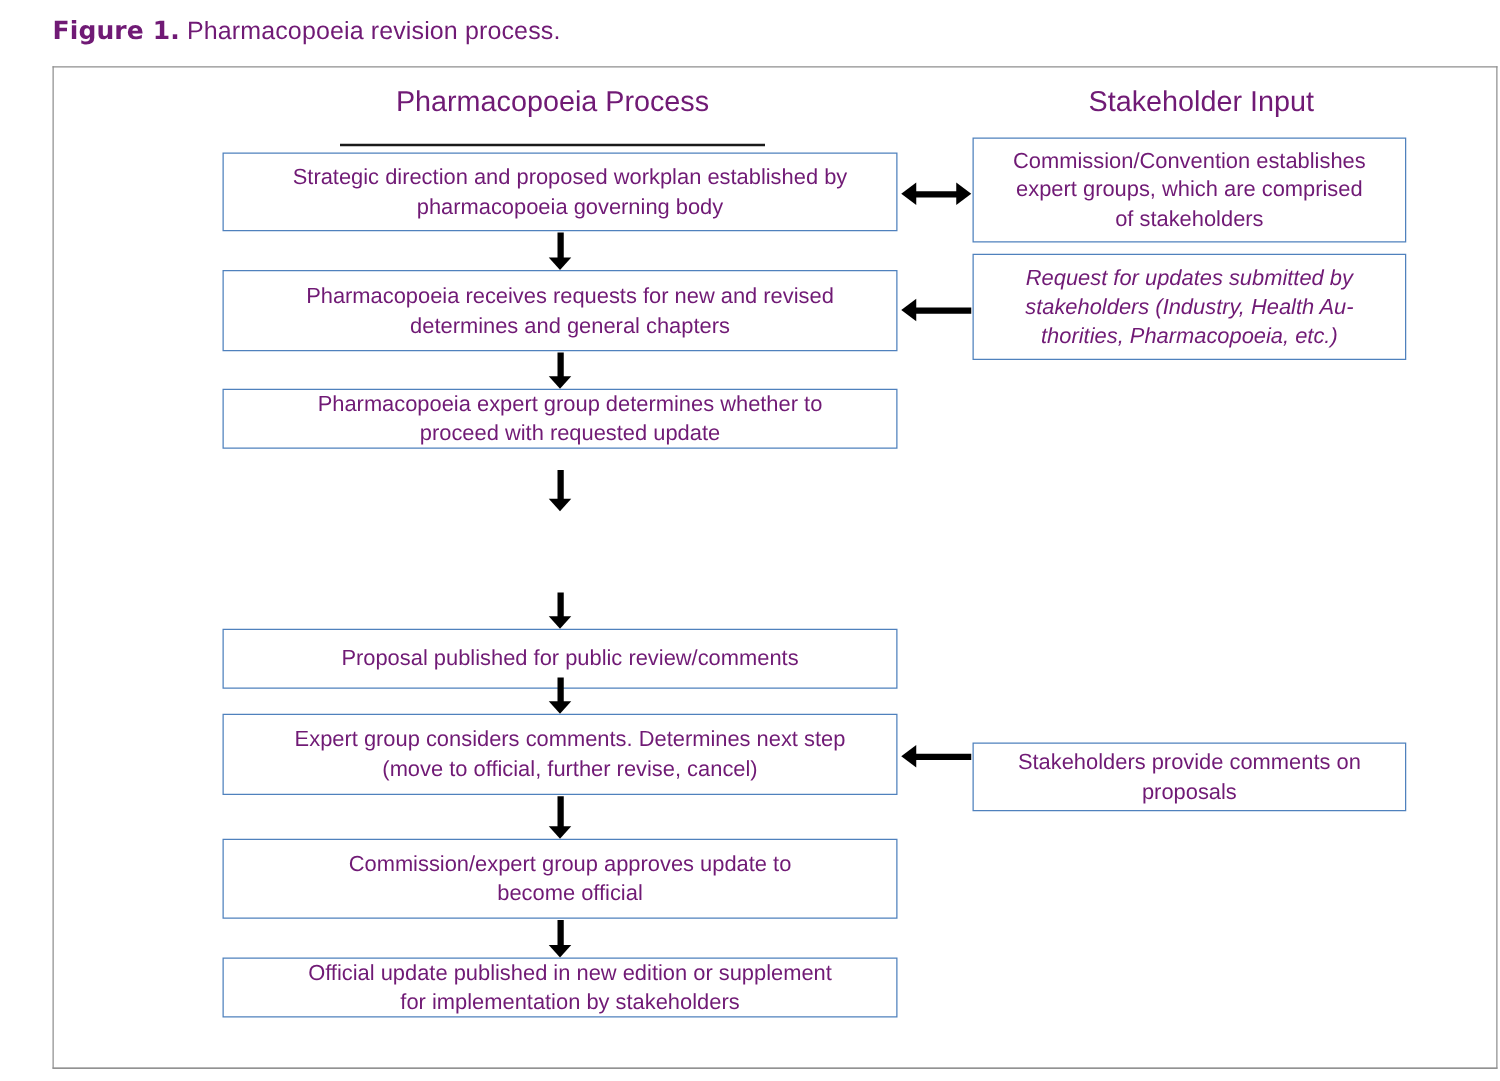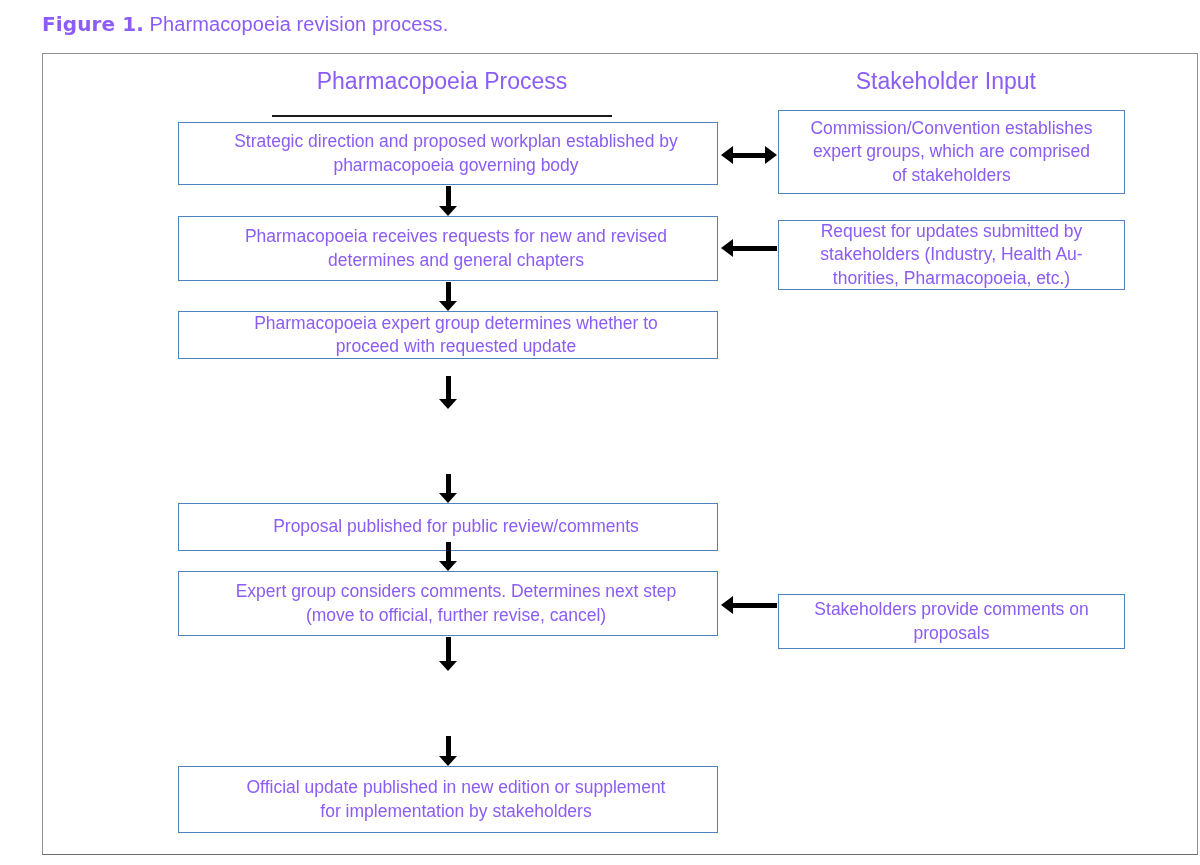--- a/index.html
+++ b/index.html
@@ -2,21 +2,21 @@
 <html><head>
 <meta charset="utf-8">
 <style>
   html, body { margin: 0; padding: 0; background: #ffffff; }
   #page {
     position: relative;
     width: 1200px;
     height: 865px;
     background: #ffffff;
     font-family: "Liberation Sans", sans-serif;
-    color: #8b5cf6;
+    color: #701a75;
     overflow: hidden;
   }
   .caption {
     position: absolute;
     left: 42px;
     top: 12px;
     font-size: 20px;
     letter-spacing: 0.1px;
     white-space: nowrap;
   }
@@ -34,21 +34,21 @@
   .col-header {
     position: absolute;
     top: 68px;
     font-size: 23px;
     text-align: center;
     padding-bottom: 20px;
     border-bottom: 2px solid #1a1a1a;
     white-space: nowrap;
   }
   #process-header  { left: 272px; width: 340px; }
-  #stakeholder-header { left: 796px; width: 240px; text-align: right; }
+  #stakeholder-header { left: 841px; width: 240px; }
   .box {
     position: absolute;
     border: 1.5px solid #4f81bd;
     background: #ffffff;
     display: flex;
     align-items: center;
     justify-content: center;
     text-align: center;
     font-size: 17.5px;
     line-height: 1.32;
@@ -100,27 +100,29 @@
 
   <div class="box pbox" style="top:122px; height:63px;">Strategic direction and proposed workplan established by
 pharmacopoeia governing body</div>
   <div class="box pbox" style="top:216px; height:65px;">Pharmacopoeia receives requests for new and revised
 determines and general chapters</div>
   <div class="box pbox" style="top:311px; height:48px;">Pharmacopoeia expert group determines whether to
 proceed with requested update</div>
   <div class="box pbox" style="top:503px; height:48px;">Proposal published for public review/comments</div>
   <div class="box pbox" style="top:571px; height:65px;">Expert group considers comments. Determines next step
 (move to official, further revise, cancel)</div>
-  <div class="box pbox" style="top:766px; height:67px;">Official update published in new edition or supplement
+  <div class="box pbox" style="top:671px; height:64px;">Commission/expert group approves update to
+become official</div>
+  <div class="box pbox" style="top:766px; height:48px;">Official update published in new edition or supplement
 for implementation by stakeholders</div>
 
   <div class="box sbox" style="top:110px; height:84px;">Commission/Convention establishes
 expert groups, which are comprised
 of stakeholders</div>
-  <div class="box sbox" style="top:220px; height:70px;">Request for updates submitted by
+  <div class="box sbox" style="top:203px; height:85px;font-style:italic;">Request for updates submitted by
 stakeholders (Industry, Health Au-
 thorities, Pharmacopoeia, etc.)</div>
   <div class="box sbox" style="top:578px; height:55px;margin-top:16px;">Stakeholders provide comments on
 proposals</div>
 
   <div class="varrow" style="top:186px; height:30px;">
       <div class="stem"></div>
       <div class="head"></div>
     </div>
   <div class="varrow" style="top:282px; height:29px;">

